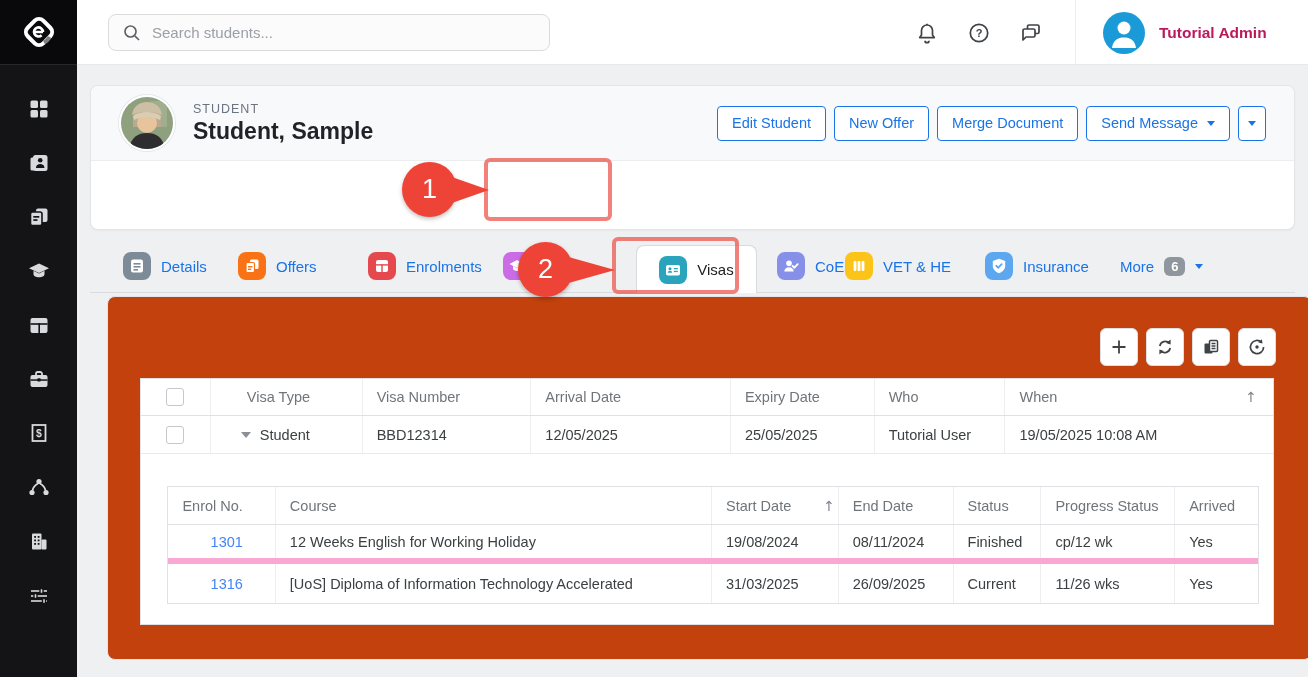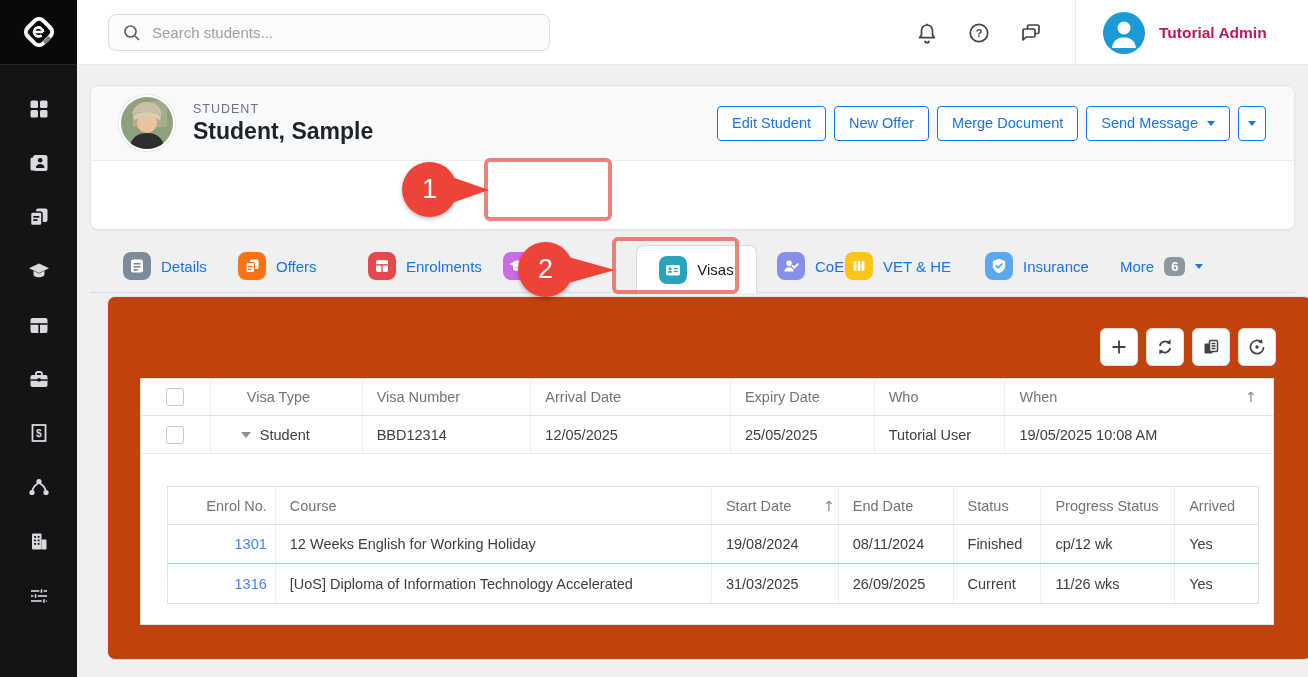--- a/index.html
+++ b/index.html
@@ -77,27 +77,27 @@
   .g-row .c-vtype { padding-left:30px; gap:9px; }
   .checkbox { width:18px; height:18px; border:1px solid #c4c8cc; border-radius:3px; background:#fff; cursor:pointer; }
   .expander { width:0; height:0; border-left:5px solid transparent; border-right:5px solid transparent; border-top:6px solid #8b9096; cursor:pointer; }
   .sort-arrow { font-family:"DejaVu Sans", sans-serif; color:#80868b; font-size:14px; }
 
   
   .g-detail { padding:20px 0 20px 26px; }
   .e-title { font-size:16.5px; font-weight:700; color:#6b7280; }
   .e-grid { width:1092px; margin-top:12px; border:1px solid #dfe1e4; }
   .e-header { display:flex; height:38px; border-bottom:1px solid #dfe1e4; }
-  .e-row { display:flex; height:39px; border-bottom:1px solid #f9a8d4; }
+  .e-row { display:flex; height:39px; border-bottom:6px solid #f9a8d4; }
   .e-row:last-child { border-bottom:none; }
   .ec { display:flex; align-items:center; padding-left:14px; font-size:14.5px; border-right:1px solid #eceef0; overflow:hidden; white-space:nowrap; }
   .ec:last-child { border-right:none; }
   .e-header .ec { color:#70757a; }
   .e-row .ec { color:#3c4043; }
-  .c-eno { width:108px; justify-content:flex-end; padding-right:8px; padding-left:0; }
+  .c-eno { width:108px; justify-content:flex-end; padding-right:32px; padding-left:0; }
   .c-course { width:437px; }
   .c-sdate { width:127px; gap:32px; }
   .c-edate { width:115px; }
   .c-status { width:88px; }
   .c-prog { width:134px; }
   .c-arrived { width:83px; }
   .link { color:#4285f4; cursor:pointer; }
 
   
   .hl-box { position:absolute; border:4px solid rgba(235,80,70,.72); border-radius:6px; z-index:40; pointer-events:none; }

